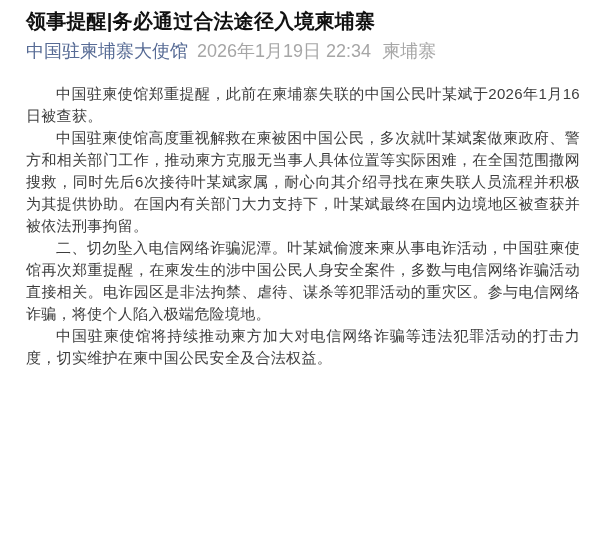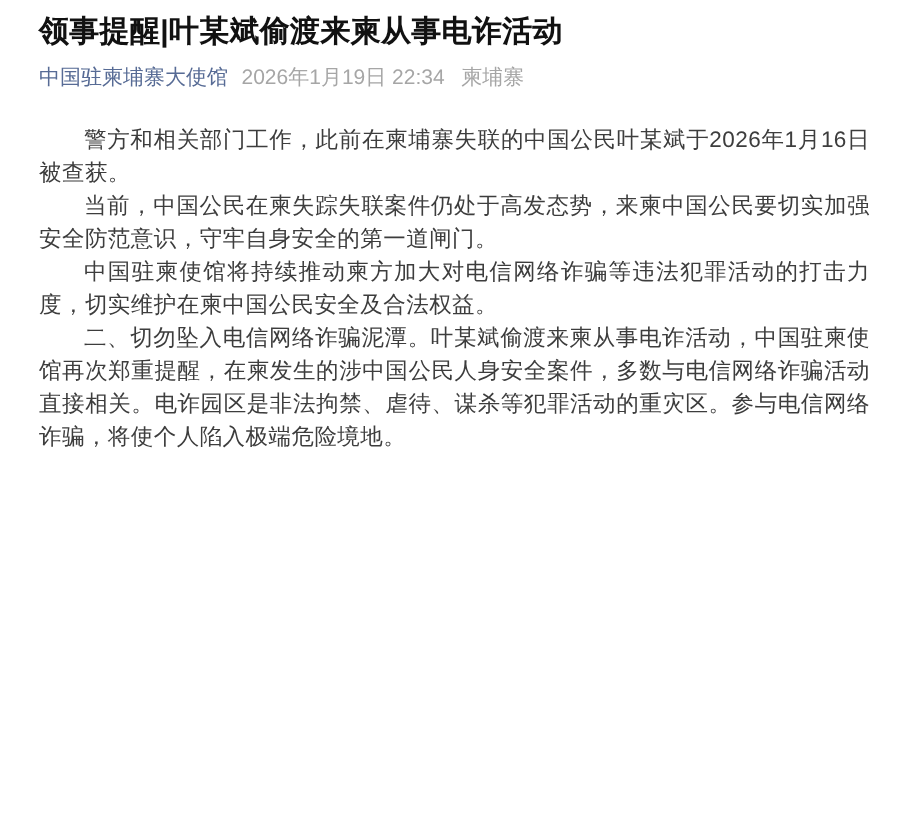--- a/index.html
+++ b/index.html
@@ -26,21 +26,21 @@
   }
   .article-title {
     margin: 0 0 8px 0;
     font-size: 20px;
     line-height: 26px;
     font-weight: 700;
     color: var(--title-color);
     letter-spacing: 0.2px;
   }
   .byline {
-    font-size: 14px;
+    font-size: 18px;
     line-height: 18px;
     color: var(--meta-color);
     white-space: nowrap;
   }
   .byline .author {
     color: var(--author-color);
     margin-right: 9px;
     cursor: pointer;
   }
   .byline .datetime {
@@ -57,25 +57,25 @@
   .article-body p {
     margin: 0;
     padding: 0;
     text-indent: 2em;
   }
 </style>
 </head>
 <body>
 
 <div class="page">
-  <h1 class="article-title">领事提醒|叶某斌偷渡来柬从事电诈活动</h1>
+  <h1 class="article-title">领事提醒|务必通过合法途径入境柬埔寨</h1>
 
   <div class="byline">
     <span class="author">中国驻柬埔寨大使馆</span><span class="datetime">2026年1月19日 22:34</span><span class="location">柬埔寨</span>
   </div>
 
   <div class="article-body" id="article-body">
-      <p>警方和相关部门工作，此前在柬埔寨失联的中国公民叶某斌于2026年1月16日被查获。</p>
-      <p>当前，中国公民在柬失踪失联案件仍处于高发态势，来柬中国公民要切实加强安全防范意识，守牢自身安全的第一道闸门。</p>
+      <p>中国驻柬使馆郑重提醒，此前在柬埔寨失联的中国公民叶某斌于2026年1月16日被查获。</p>
+      <p>中国驻柬使馆高度重视解救在柬被困中国公民，多次就叶某斌案做柬政府、警方和相关部门工作，推动柬方克服无当事人具体位置等实际困难，在全国范围撒网搜救，同时先后6次接待叶某斌家属，耐心向其介绍寻找在柬失联人员流程并积极为其提供协助。在国内有关部门大力支持下，叶某斌最终在国内边境地区被查获并被依法刑事拘留。</p>
+      <p>二、切勿坠入电信网络诈骗泥潭。叶某斌偷渡来柬从事电诈活动，中国驻柬使馆再次郑重提醒，在柬发生的涉中国公民人身安全案件，多数与电信网络诈骗活动直接相关。电诈园区是非法拘禁、虐待、谋杀等犯罪活动的重灾区。参与电信网络诈骗，将使个人陷入极端危险境地。</p>
       <p>中国驻柬使馆将持续推动柬方加大对电信网络诈骗等违法犯罪活动的打击力度，切实维护在柬中国公民安全及合法权益。</p>
-      <p>二、切勿坠入电信网络诈骗泥潭。叶某斌偷渡来柬从事电诈活动，中国驻柬使馆再次郑重提醒，在柬发生的涉中国公民人身安全案件，多数与电信网络诈骗活动直接相关。电诈园区是非法拘禁、虐待、谋杀等犯罪活动的重灾区。参与电信网络诈骗，将使个人陷入极端危险境地。</p>
     </div>
 </div>
 
 </body></html>

